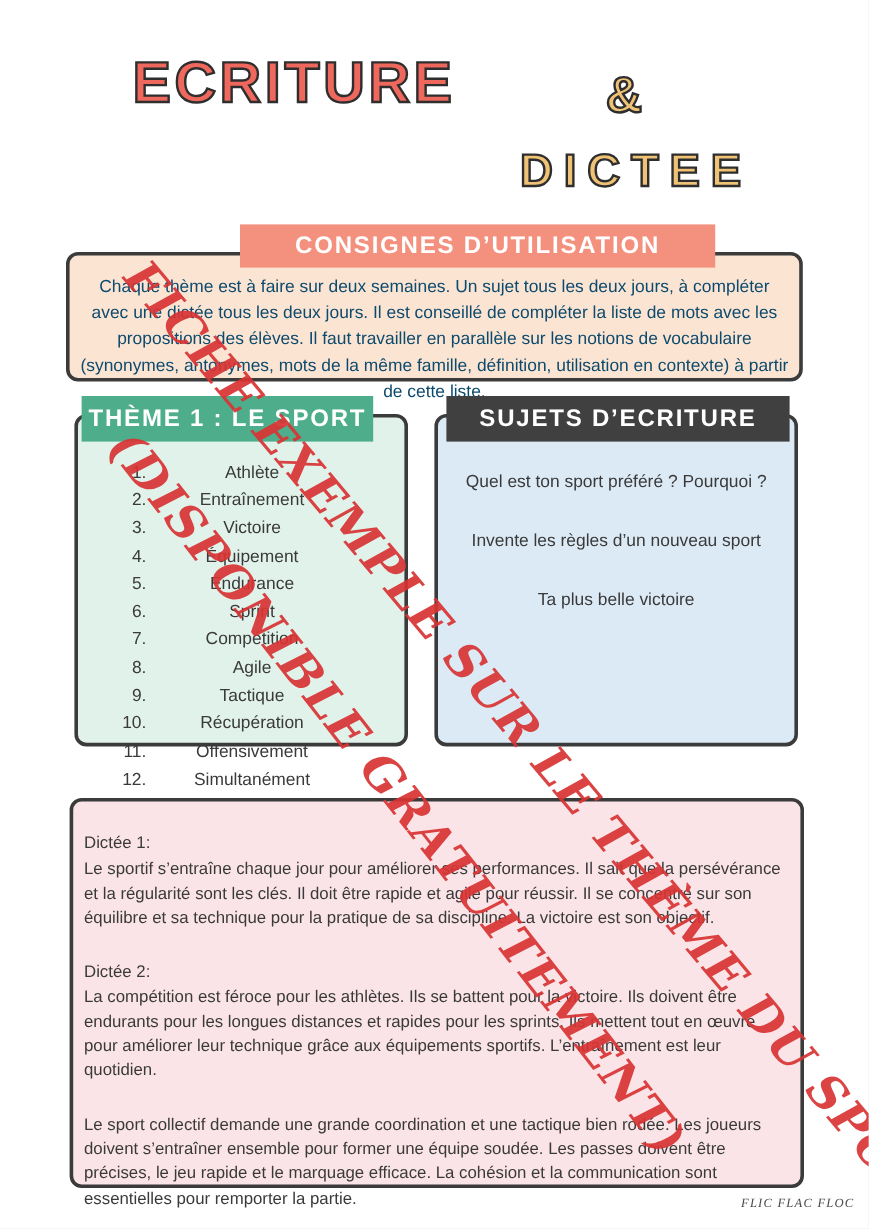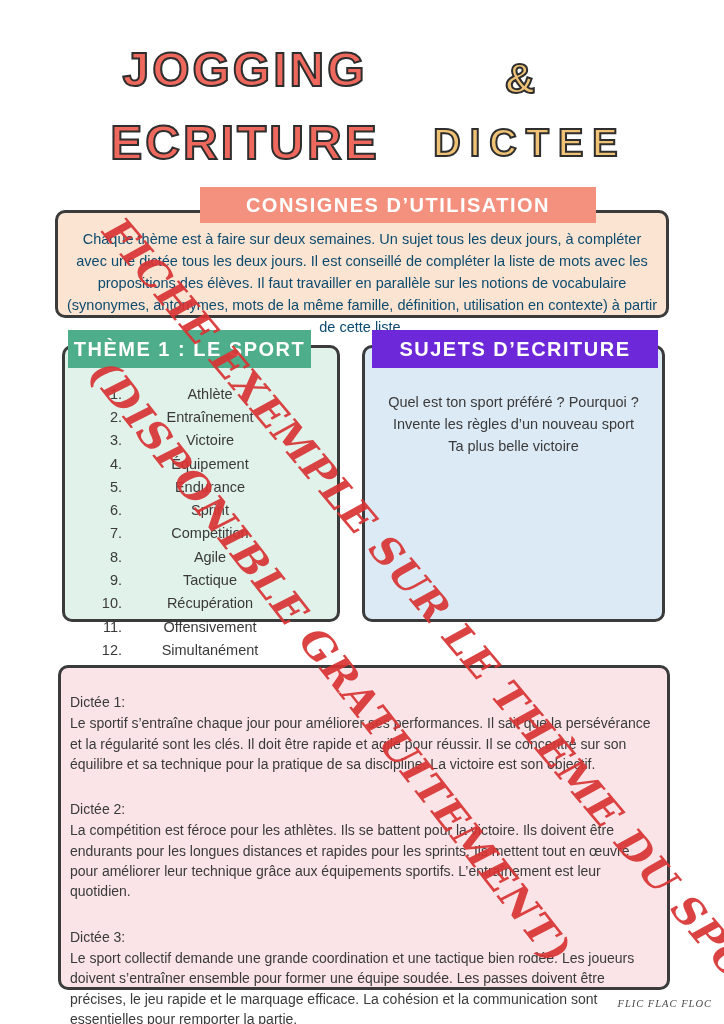--- a/index.html
+++ b/index.html
@@ -55,24 +55,24 @@
   .theme-list {
     position:absolute; left:66px; top:382px; width:270px;
     font-size:14.5px; color:#3a3a3a;
   }
   .theme-row { display:flex; align-items:center; height:23.3px; }
   .theme-num { width:56px; text-align:right; }
   .theme-word { flex:1; text-align:center; margin-right:38px; }
 
   
   .sujets-box { left:362px; top:345px; width:303px; height:277px; background:#dceaf5; }
-  .sujets-header { left:372px; top:330px; width:286px; height:38px; background:#6d28d9; }
+  .sujets-header { left:372px; top:330px; width:286px; height:38px; background:#404040; }
   .sujets-list {
     position:absolute; left:372px; top:392px; width:283px;
-    display:flex; flex-direction:column; 
+    display:flex; flex-direction:column; gap:27px;
     text-align:center; font-size:14.5px; line-height:1.5; color:#3a3a3a;
   }
   .sujet-item { padding:0 10px; }
 
   
   .dictees-box { left:58px; top:665px; width:612px; height:325px; background:#fae4e7; }
   .dictees-header { left:70px; top:648px; width:243px; height:40px; background:#f26d77; }
   .dictees-content {
     position:absolute; left:70px; top:692px; width:590px;
     font-size:14px; line-height:1.45; color:#3a3a3a;
@@ -96,21 +96,20 @@
     font-family:Liberation Serif, serif; font-style:italic;
     font-size:10.5px; letter-spacing:1px; color:#4a4a4a;
   }
 </style>
 </head>
 <body>
 
 <div class="page">
 
   <div class="title-left">
-    <div class="title-word">JOGGING</div>
     <div class="title-word">ECRITURE</div>
   </div>
   <div class="amp">&amp;</div>
   <div class="title-dictee">DICTEE</div>
 
   <div class="sketch-box consignes-box"></div>
   <div class="sec-header consignes-header">
     <span>CONSIGNES D’UTILISATION</span>
   </div>
   <div class="consignes-text">Chaque thème est à faire sur deux semaines. Un sujet tous les deux jours, à compléter avec une dictée tous les deux jours. Il est conseillé de compléter la liste de mots avec les propositions des élèves. Il faut travailler en parallèle sur les notions de vocabulaire (synonymes, antonymes, mots de la même famille, définition, utilisation en contexte) à partir de cette liste.</div>
@@ -184,21 +183,20 @@
   <div class="dictees-content">
     <div class="dictee-entry">
       <div class="dictee-label">Dictée 1:</div>
       <div class="dictee-text">Le sportif s’entraîne chaque jour pour améliorer ses performances. Il sait que la persévérance et la régularité sont les clés. Il doit être rapide et agile pour réussir. Il se concentre sur son équilibre et sa technique pour la pratique de sa discipline. La victoire est son objectif.</div>
     </div>
     <div class="dictee-entry">
       <div class="dictee-label">Dictée 2:</div>
       <div class="dictee-text">La compétition est féroce pour les athlètes. Ils se battent pour la victoire. Ils doivent être endurants pour les longues distances et rapides pour les sprints. Ils mettent tout en œuvre pour améliorer leur technique grâce aux équipements sportifs. L’entraînement est leur quotidien.</div>
     </div>
     <div class="dictee-entry">
-      <div class="dictee-label">Dictée 3:</div>
       <div class="dictee-text">Le sport collectif demande une grande coordination et une tactique bien rodée. Les joueurs doivent s’entraîner ensemble pour former une équipe soudée. Les passes doivent être précises, le jeu rapide et le marquage efficace. La cohésion et la communication sont essentielles pour remporter la partie.</div>
     </div>
   </div>
 
   <div class="wm wm-line1">FICHE EXEMPLE SUR LE THÈME DU SPORT</div>
   <div class="wm wm-line2">(DISPONIBLE GRATUITEMENT)</div>
 
   <div class="signature">FLIC FLAC FLOC</div>
 
 </div>

